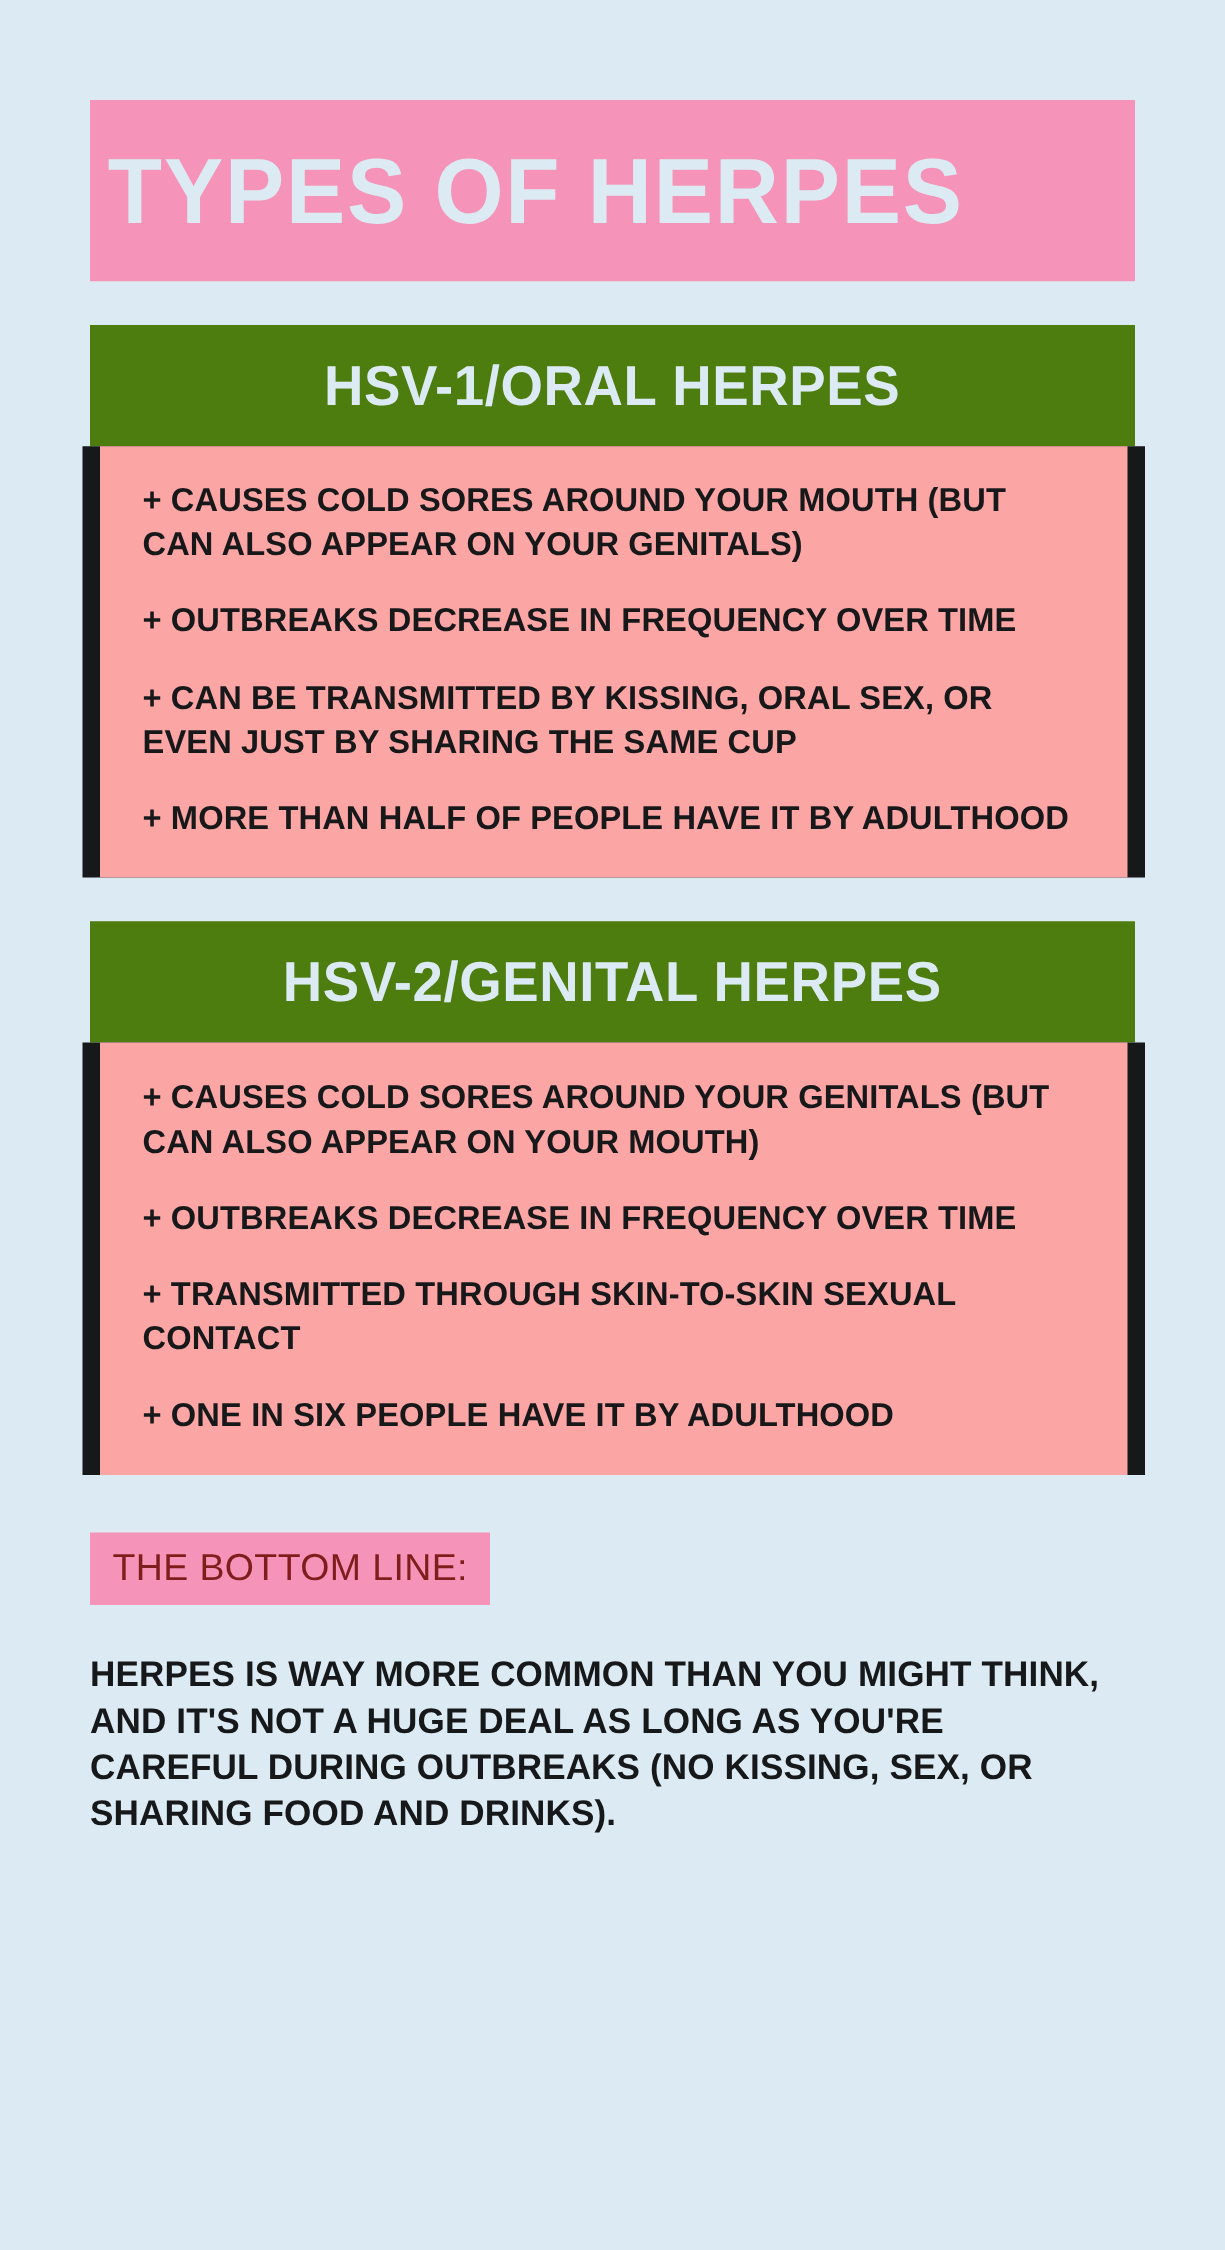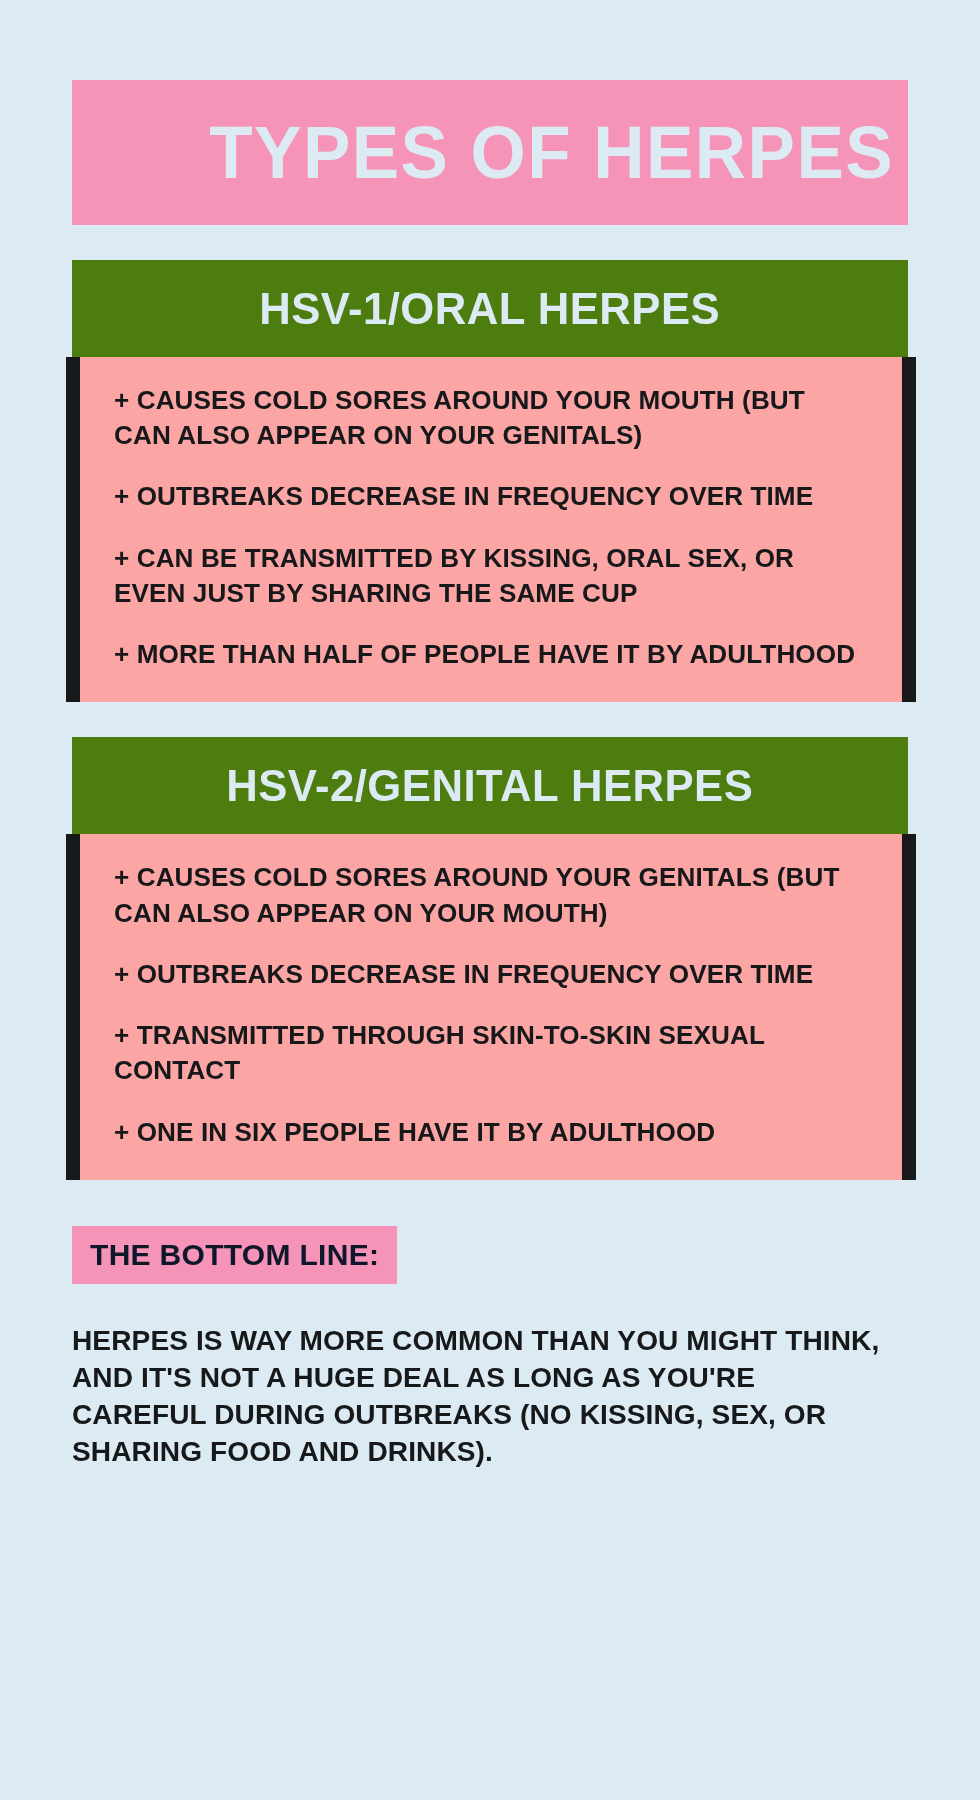--- a/index.html
+++ b/index.html
@@ -23,21 +23,21 @@
     padding: 0 72px;
   }
 
   
   .title-bar {
     margin-top: 80px;
     background: #f593b8;
     height: 145px;
     display: flex;
     align-items: center;
-    justify-content: flex-end;
+    justify-content: flex-start;
   }
   .title-bar .title-text {
     color: #dcebf3;
     font-size: 74px;
     font-weight: 800;
     letter-spacing: 1.5px;
     line-height: 1;
     font-family: "Liberation Sans", sans-serif;
     transform: scaleX(0.96);
     white-space: nowrap;
@@ -101,23 +101,23 @@
   
   .bottom-line-wrap {
     margin-top: 46px;
   }
   .bottom-tag {
     display: inline-block;
     background: #f593b8;
     padding: 14px 18px 14px 18px;
   }
   .bottom-tag .bottom-tag-text {
-    color: #0f172a;
+    color: #7f1d1d;
     font-size: 30px;
-    font-weight: 700;
+    font-weight: 400;
     letter-spacing: 0.3px;
     line-height: 1;
     white-space: nowrap;
   }
   .bottom-paragraph {
     margin-top: 38px;
     color: #17181a;
     font-size: 28.5px;
     font-weight: 800;
     line-height: 1.30;

